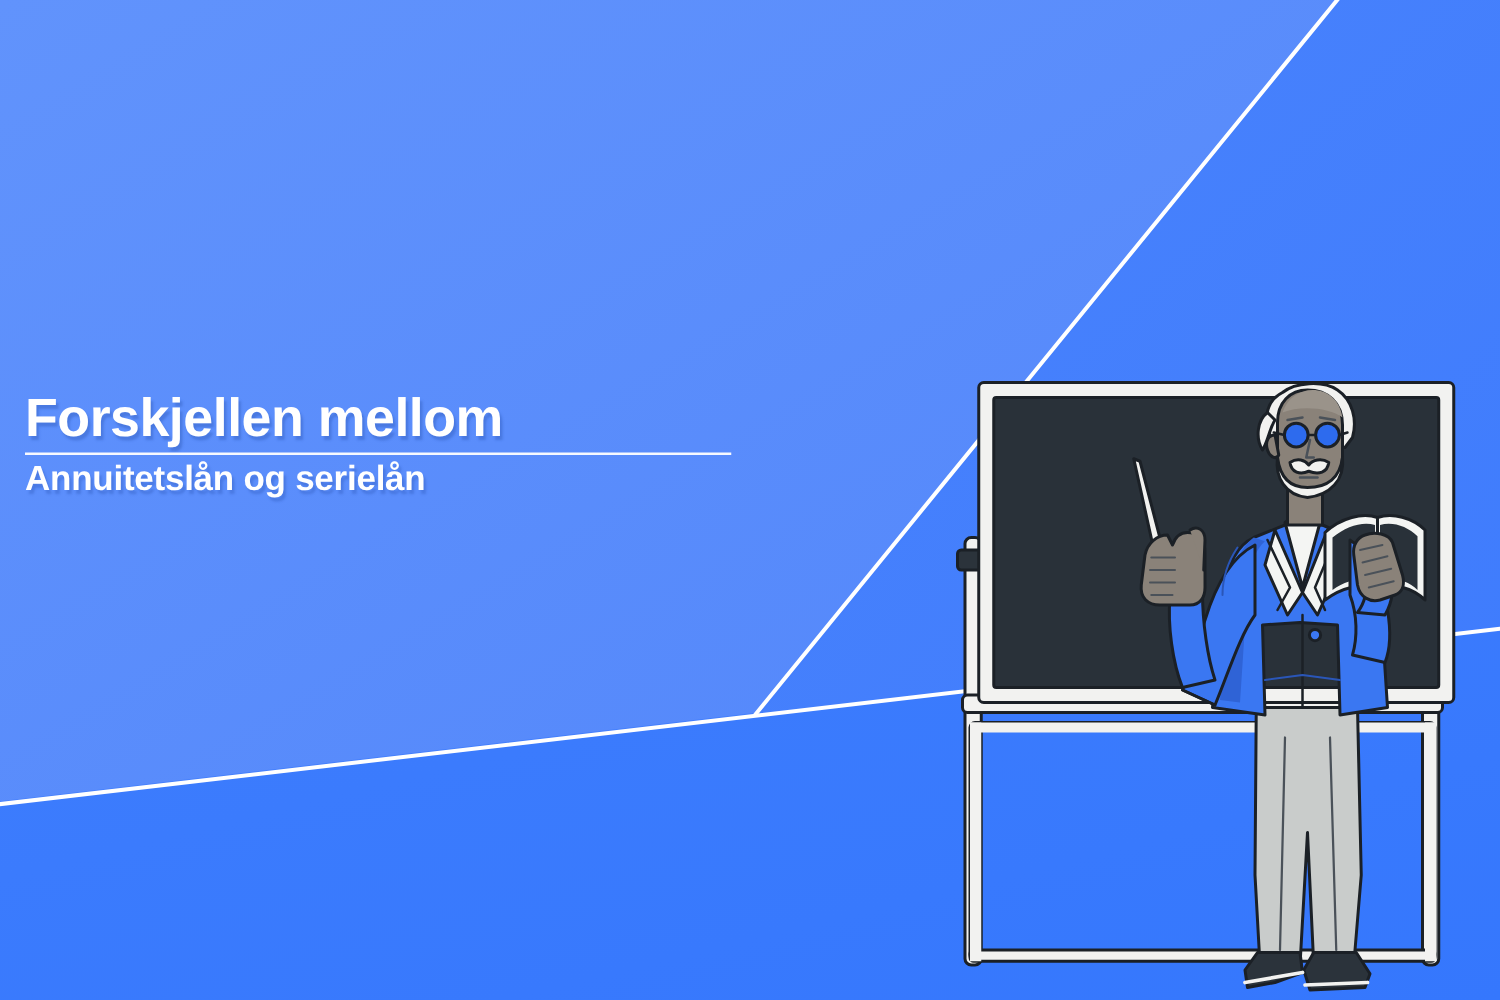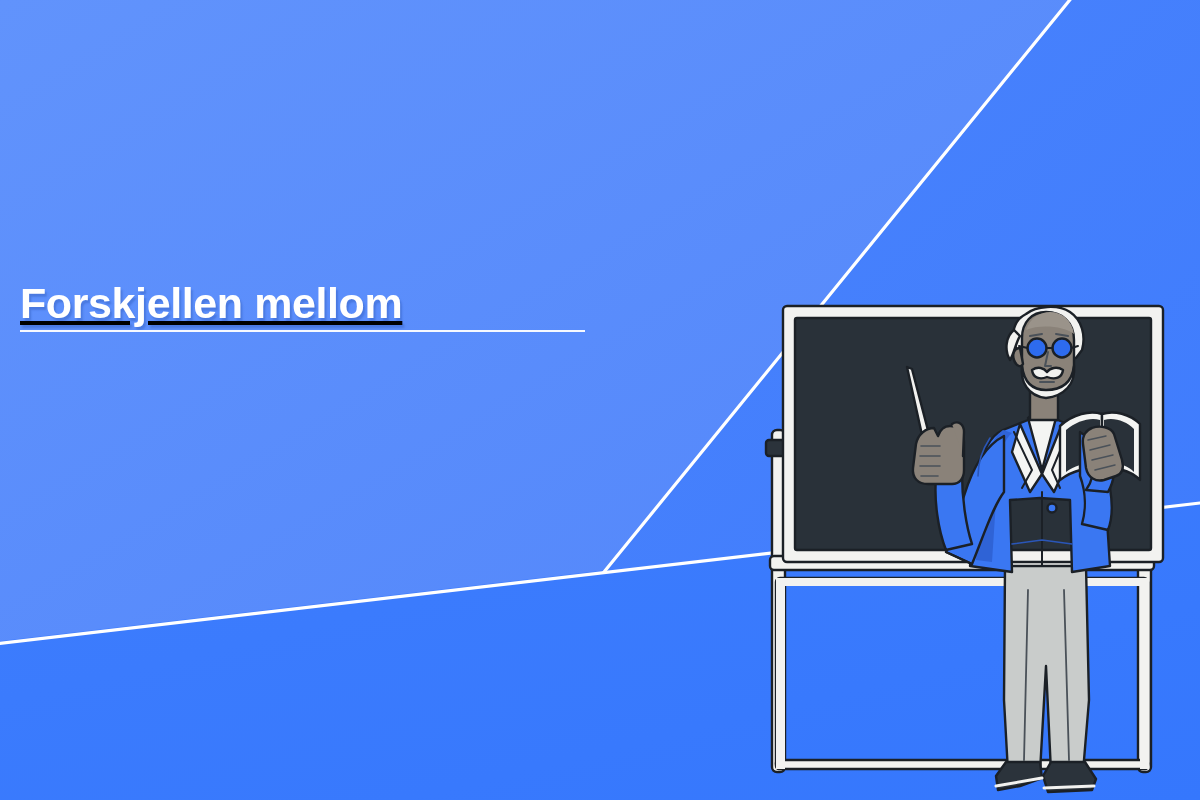--- a/index.html
+++ b/index.html
@@ -19,23 +19,22 @@
     position: absolute;
     left: 0;
     top: 0;
     width: 1200px;
     height: 800px;
     display: block;
   }
   #headline-block {
     position: absolute;
     left: 20px;
-    top: 280px;
+    top: 312px;
     width: 600px;
-    text-decoration: underline;
   }
   #title-text {
     margin: 0;
     font-size: 43px;
     line-height: 46px;
     font-weight: bold;
     color: #FFFFFF;
     letter-spacing: -0.4px;
     text-shadow: 2px 3px 2px rgba(30,70,160,0.30);
     white-space: nowrap;
@@ -259,15 +258,16 @@
                    C 1072,382 1062,390 1046,390 C 1032,390 1024,382 1022,366 Z" fill="#F2F2F0"></path>
         </g>
 
       </g>
     </g>
   </svg>
 
   <div id="headline-block">
     <h1 id="title-text">Forskjellen mellom</h1>
     <div id="title-rule"></div>
+    <h2 id="subtitle-text">Annuitetslån og serielån</h2>
   </div>
 
 </div>
 
 </body></html>

